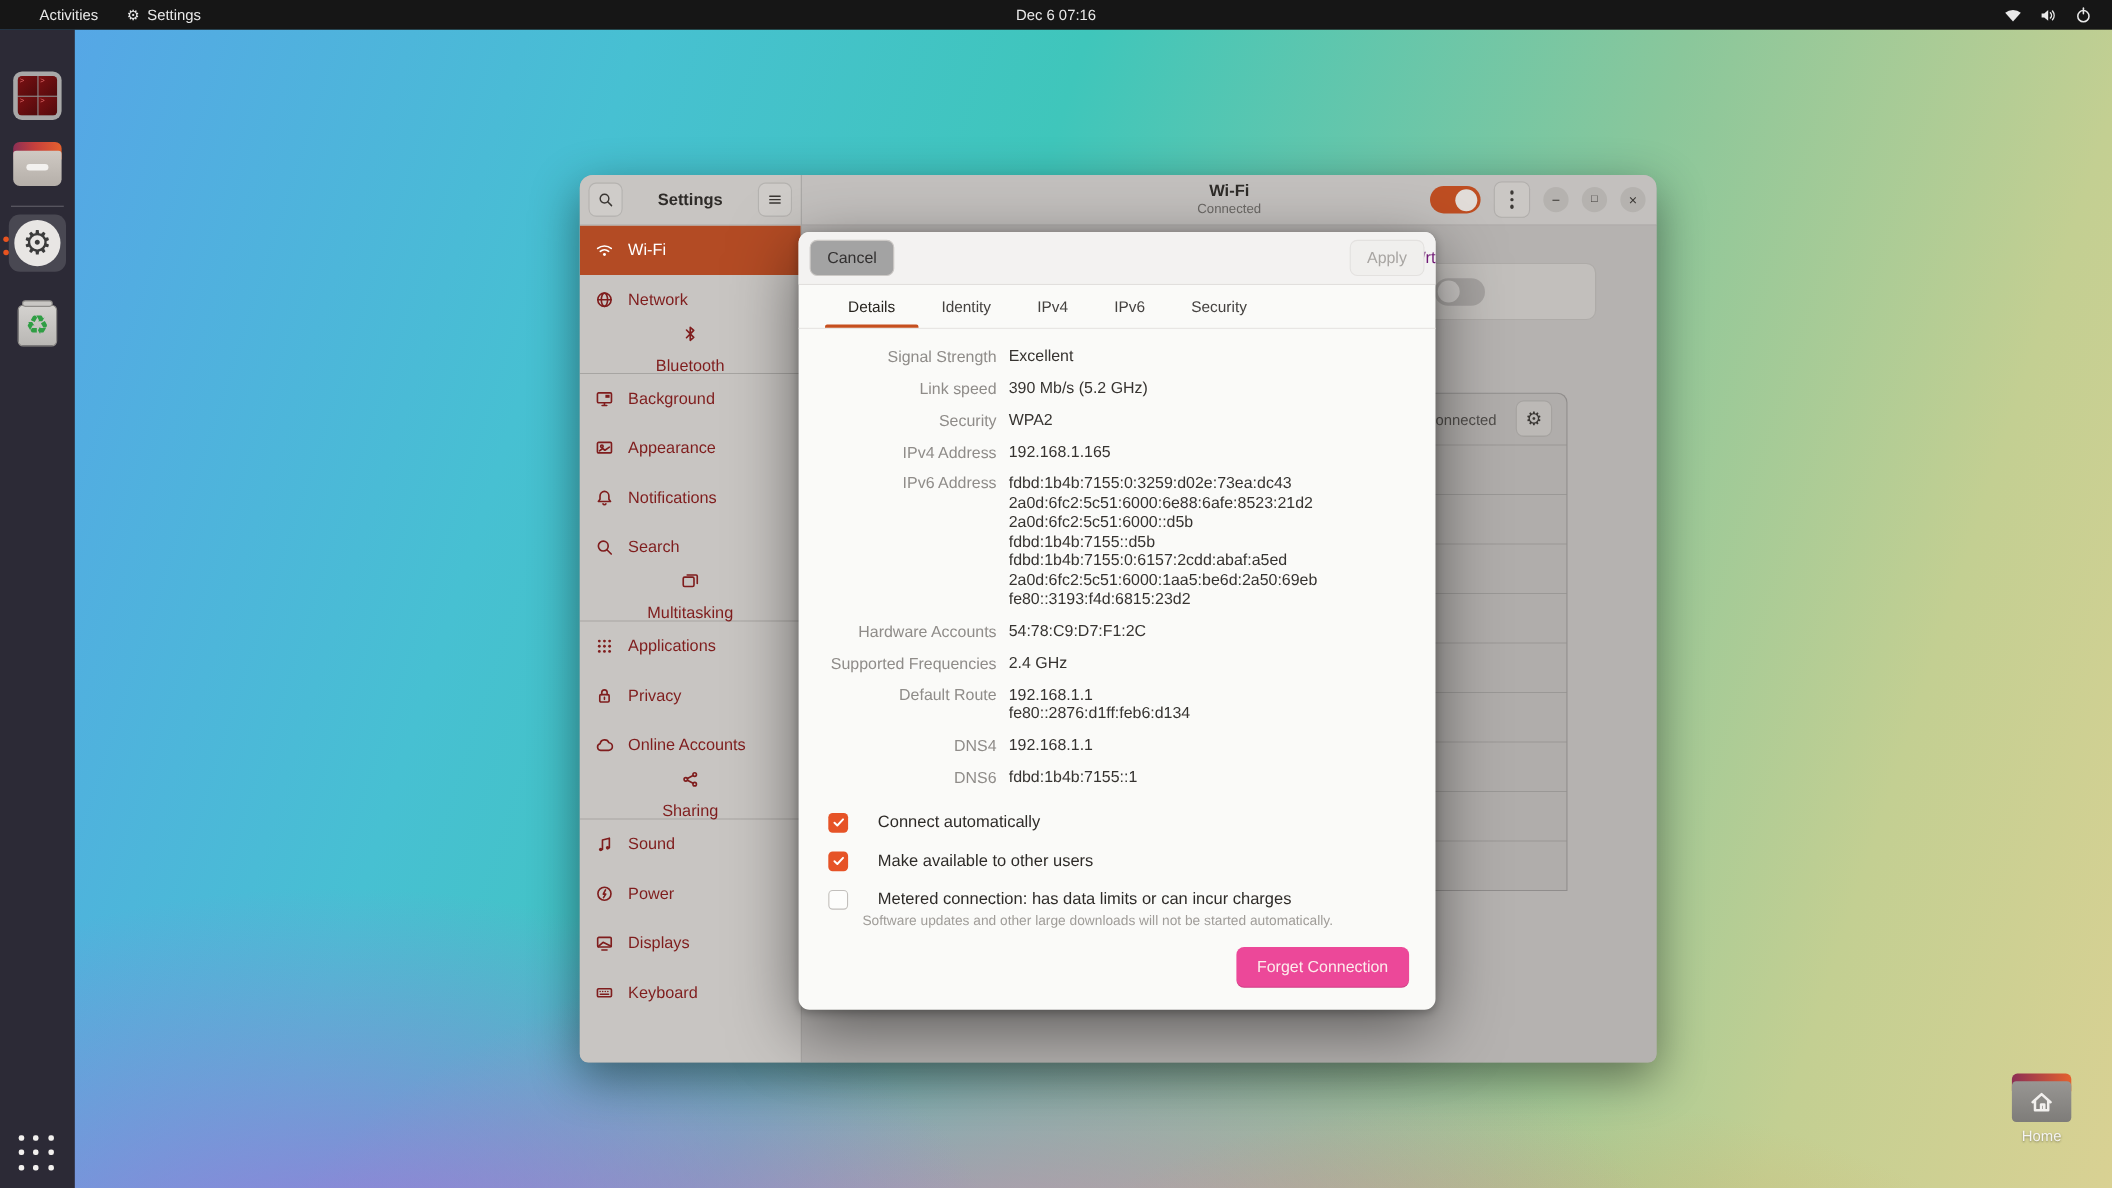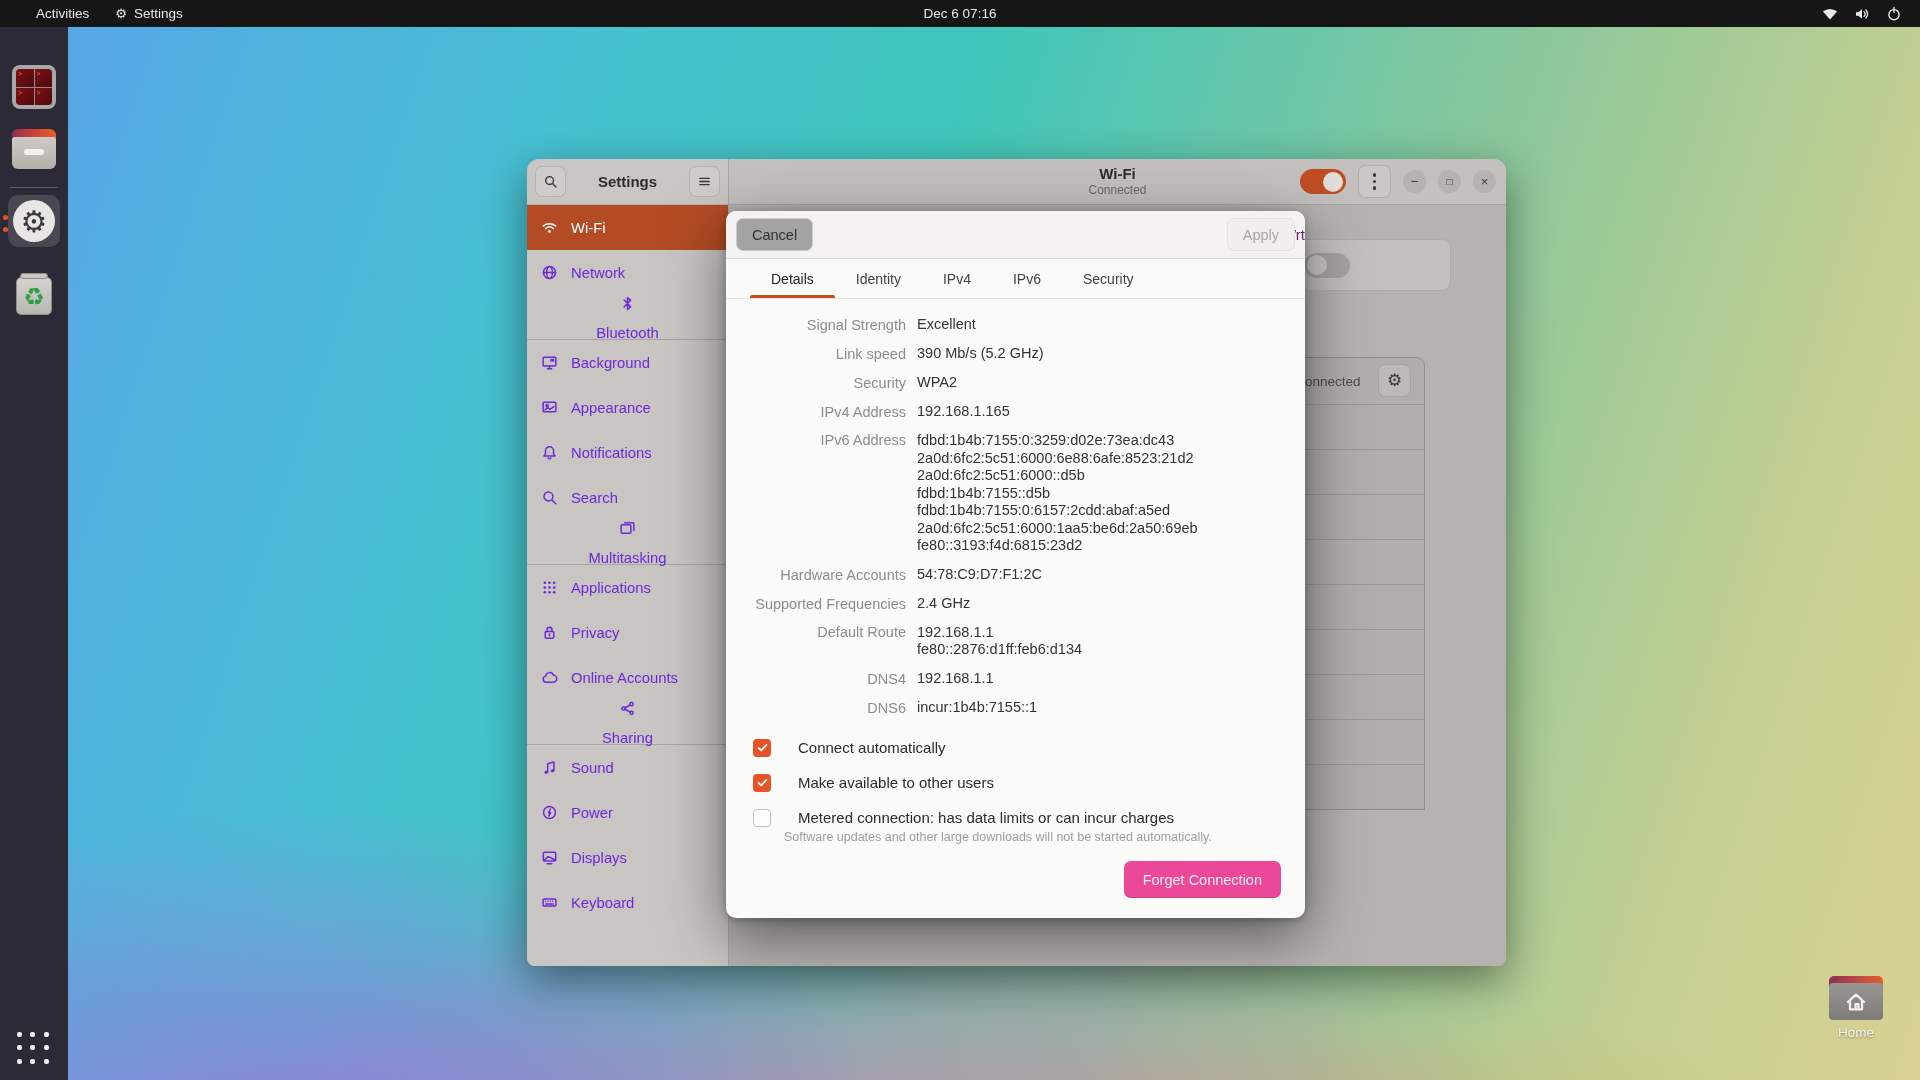--- a/index.html
+++ b/index.html
@@ -91,21 +91,21 @@
   .kebab { width:33px; height:33px; border-radius:7px; background:#cac7c4; border:1px solid rgba(0,0,0,.12);
      display:flex; flex-direction:column; align-items:center; justify-content:center; gap:3px; }
   .kebab i { width:3.5px; height:3.5px; border-radius:50%; background:#3c3936; }
   .wc { width:23px; height:23px; border-radius:50%; background:#b5b2af; color:#3a3734;
      display:flex; align-items:center; justify-content:center; font-size:13px; line-height:1; }
   .wc.max { font-size:10px; }
 
   
   .sidebar { position:absolute; top:46px; left:0; bottom:0; width:202px; background:#c8c5c2;
      border-right:1px solid rgba(0,0,0,.16); overflow:hidden; }
-  .sb-item { height:45px; display:flex; align-items:center; padding:0 14px; gap:13px; color:#6d28d9; }
+  .sb-item { height:45px; display:flex; align-items:center; padding:0 14px; gap:13px; color:#7f1d1d; }
   .sb-item.selected { background:#b34b24; color:#ffffff; }
   .sb-item.group-end { border-bottom:1px solid rgba(0,0,0,.16);flex-direction:column; }
   .sb-ico { width:17px; height:17px; flex:none; }
   .sb-ico svg { width:17px; height:17px; display:block; }
   .sb-label { font-size:14.8px; white-space:nowrap; }
 
   
   .pane { position:absolute; top:46px; left:202px; right:0; bottom:0; background:#b5b2b0; }
   .air-row { position:absolute; left:451px; top:34px; width:271px; height:52px; border-radius:9px;
      background:#c2bfbc; border:1px solid rgba(0,0,0,.10); display:flex; align-items:center; }
@@ -535,21 +535,21 @@
       </div>
       <div class="d-row">
         <div class="lbl">DNS4</div>
         <div class="vals">
           <div>192.168.1.1</div>
         </div>
       </div>
       <div class="d-row">
         <div class="lbl">DNS6</div>
         <div class="vals">
-          <div>incur:1b4b:7155::1</div>
+          <div>fdbd:1b4b:7155::1</div>
         </div>
       </div>
     </div>
   <div class="d-checks" id="checks">
       <div class="chk-row">
         <div class="chk-box checked">
           <svg viewBox="0 0 16 16">
             <polyline points="3.2,8.6 6.4,11.6 12.8,4.8" fill="none" stroke="#ffffff" stroke-width="2.2" stroke-linecap="round" stroke-linejoin="round"></polyline>
           </svg>
         </div>

